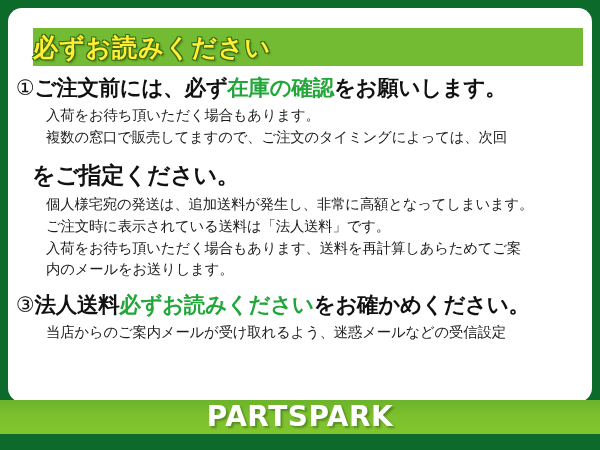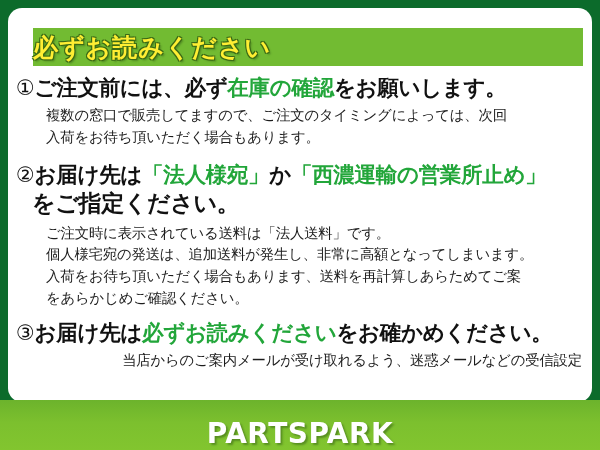--- a/index.html
+++ b/index.html
@@ -102,30 +102,30 @@
     white-space:nowrap;
   }
 
   .item-body div { white-space:nowrap; }
 
   #item-1 { margin-top:2px; }
   #item-1 .item-body { margin-top:3px; }
   #item-2 { margin-top:12px; }
   #item-2 .item-body { margin-top:4px; }
   #item-3 { margin-top:10px; }
-  #item-3 .item-body { margin-top:3px;text-align:right; }
+  #item-3 .item-body { margin-top:3px; }
 
   
   #footer {
     position:absolute;
     left:0; top:400px;
-    width:600px; height:50px;
+    width:600px; height:34px;
     background:linear-gradient(to bottom,#6cb32c 0%,#7cc02e 45%,#82c52f 100%);
     display:flex;
-    align-items:flex-end;
+    align-items:flex-start;
     justify-content:center;
   }
 
   #footer-logo {
     font-family:"DejaVu Sans", sans-serif;
     font-size:28px;
     font-weight:bold;
     color:#ffffff;
     letter-spacing:0.5px;
     text-shadow:2px 2px 2px rgba(40,80,15,.45);
@@ -140,38 +140,37 @@
 
     <div id="header-bar">
       <span id="header-title">必ずお読みください</span>
     </div>
 
     <div id="content">
 
       <div class="item" id="item-1">
         <div class="item-head"><span class="num">①</span><span>ご注文前には、必ず</span><span class="hl">在庫の確認</span><span>をお願いします。</span></div>
         <div class="item-body">
+          <div>入荷をお待ち頂いただく場合もあります。</div>
           <div>複数の窓口で販売してますので、ご注文のタイミングによっては、次回</div>
-          <div>入荷をお待ち頂いただく場合もあります。</div>
         </div>
       </div>
 
       <div class="item" id="item-2">
-        <div class="item-head"><span class="num">②</span><span>お届け先は</span><span class="hl">「法人様宛」</span><span>か</span><span class="hl">「西濃運輸の営業所止め」</span></div>
         <div class="head-line2">をご指定ください。</div>
         <div class="item-body">
+          <div>個人様宅宛の発送は、追加送料が発生し、非常に高額となってしまいます。</div>
           <div>ご注文時に表示されている送料は「法人送料」です。</div>
-          <div>個人様宅宛の発送は、追加送料が発生し、非常に高額となってしまいます。</div>
           <div>入荷をお待ち頂いただく場合もあります、送料を再計算しあらためてご案</div>
-          <div>をあらかじめご確認ください。</div>
+          <div>内のメールをお送りします。</div>
         </div>
       </div>
 
       <div class="item" id="item-3">
-        <div class="item-head"><span class="num">③</span><span>お届け先は</span><span class="hl">必ずお読みください</span><span>をお確かめください。</span></div>
+        <div class="item-head"><span class="num">③</span><span>法人送料</span><span class="hl">必ずお読みください</span><span>をお確かめください。</span></div>
         <div class="item-body">
           <div>当店からのご案内メールが受け取れるよう、迷惑メールなどの受信設定</div>
         </div>
       </div>
 
     </div>
   </div>
 
   <div id="footer">
     <span id="footer-logo">PARTSPARK</span>

